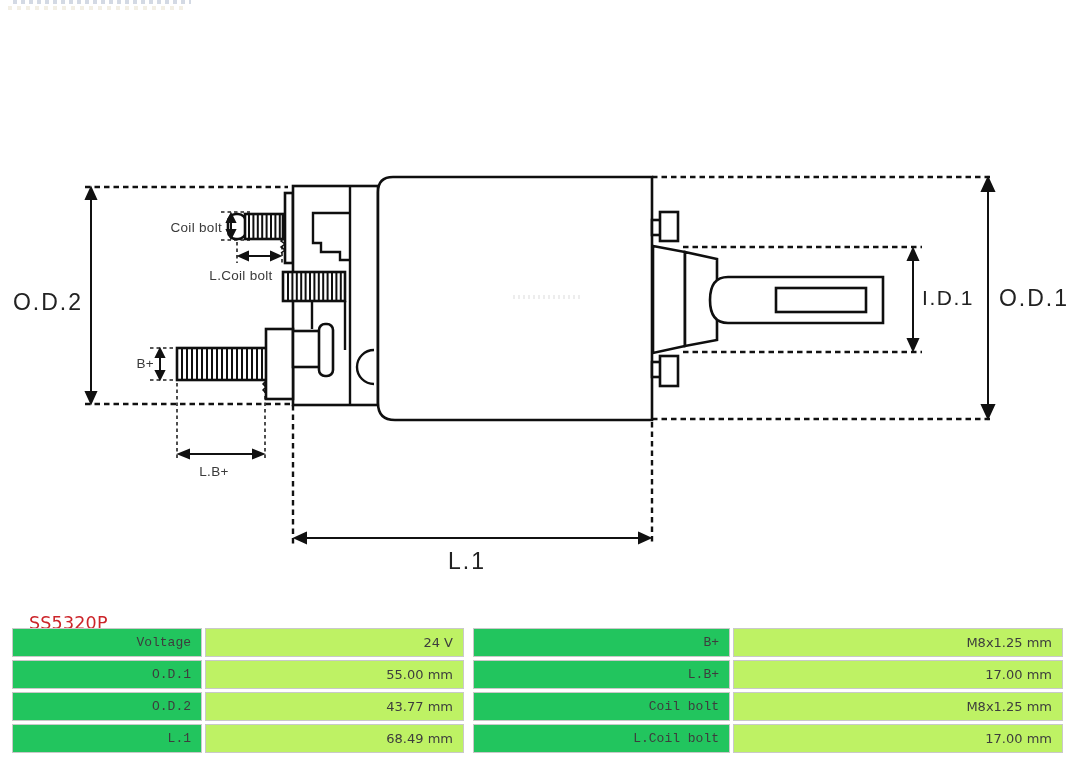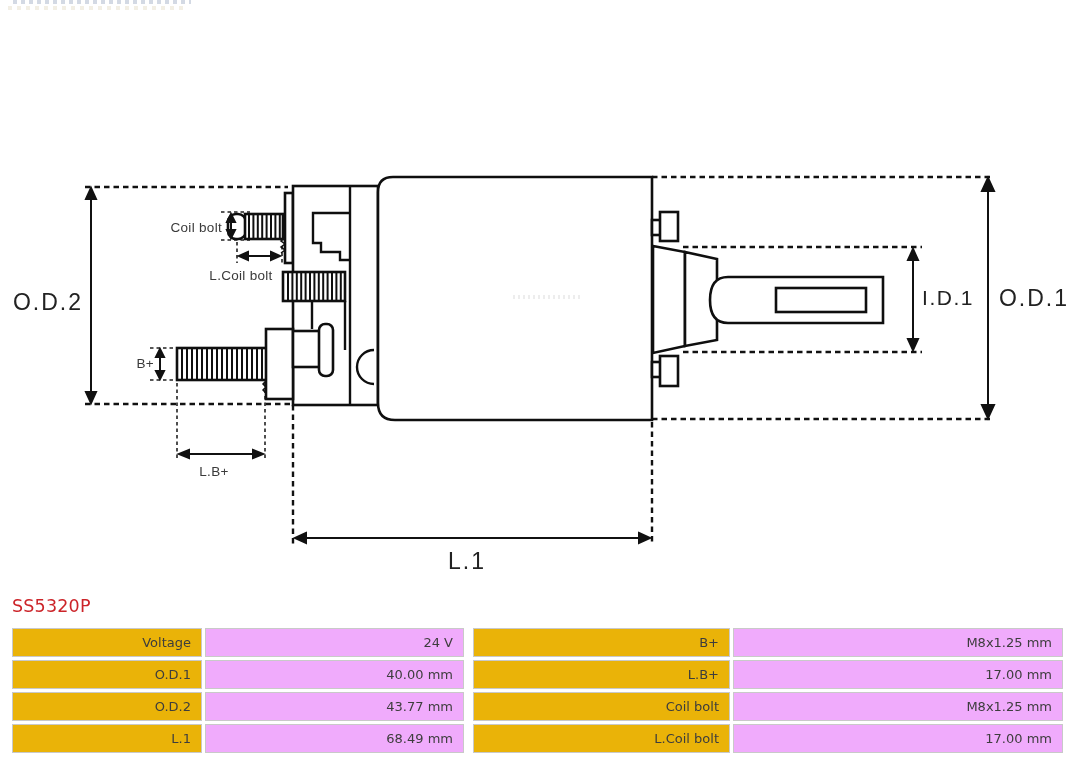--- a/index.html
+++ b/index.html
@@ -7,31 +7,31 @@
        font-family:"Liberation Sans",sans-serif;}
 
   .corner-artifact{position:absolute;left:13px;top:0;width:178px;height:4px;
     background:repeating-linear-gradient(90deg,rgba(110,130,165,.30) 0 4px,rgba(255,255,255,0) 4px 8px);}
   .corner-artifact2{position:absolute;left:8px;top:6px;width:175px;height:4px;
     background:repeating-linear-gradient(90deg,rgba(205,190,150,.25) 0 4px,rgba(255,255,255,0) 4px 9px);}
 
   .diagram-area{position:absolute;left:0;top:0;width:1080px;height:595px;}
   .diagram-area svg{display:block;width:1080px;height:595px;}
 
-  .part-number{position:absolute;left:12px;top:596px;margin:0;
+  .part-number{position:absolute;left:12px;top:596px;margin:17px;
     font-family:"DejaVu Sans","Liberation Sans",sans-serif;
     font-size:17.5px;font-weight:500;letter-spacing:.2px;}
 
   .spec-section{position:absolute;left:9px;top:625px;display:flex;gap:3px;}
   table.spec{border-collapse:separate;border-spacing:3px;
     font-family:"DejaVu Sans","Liberation Sans",sans-serif;font-size:13px;color:#3d3d3d;}
   table.spec td{border:1px solid #c9c9c9;height:27px;padding:0 10px;
     text-align:right;vertical-align:middle;white-space:nowrap;}
-  td.lbl{background:#eab308;}
-  td.val{background:#f0abfc;}
+  td.lbl{background:#22c55e;font-family:Liberation Mono, monospace;}
+  td.val{background:#bef264;}
   table.tA td.lbl{width:168px;}  table.tA td.val{width:237px;}
   table.tB td.lbl{width:235px;}  table.tB td.val{width:312px;padding-left:6px;}
 
   text.dim-big{font-family:"Liberation Sans",sans-serif;font-size:23px;fill:#222;letter-spacing:2px;}
   text.dim-mid{font-family:"Liberation Sans",sans-serif;font-size:21px;fill:#222;letter-spacing:1.5px;}
   text.dim-sm{font-family:"Liberation Sans",sans-serif;font-size:13.5px;fill:#3a3a3a;letter-spacing:.3px;}
 </style>
 </head>
 <body>
 
@@ -183,21 +183,21 @@
 
 <div class="spec-section">
   <table class="spec tA">
     <tbody>
       <tr>
         <td class="lbl">Voltage</td>
         <td class="val">24 V</td>
       </tr>
       <tr>
         <td class="lbl">O.D.1</td>
-        <td class="val">40.00 mm</td>
+        <td class="val">55.00 mm</td>
       </tr>
       <tr>
         <td class="lbl">O.D.2</td>
         <td class="val">43.77 mm</td>
       </tr>
       <tr>
         <td class="lbl">L.1</td>
         <td class="val">68.49 mm</td>
       </tr>
     </tbody>

